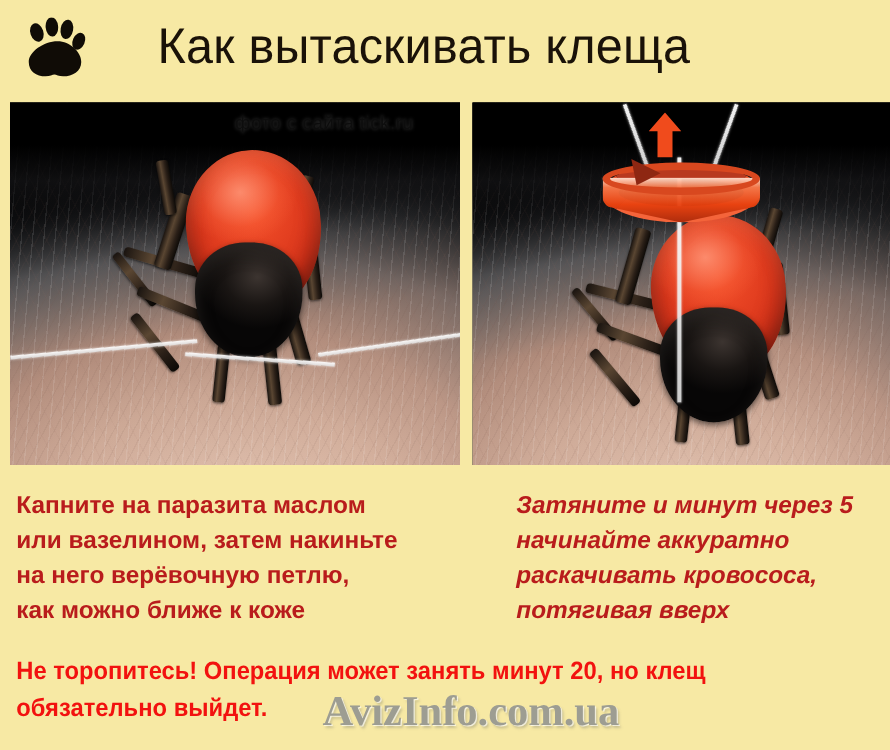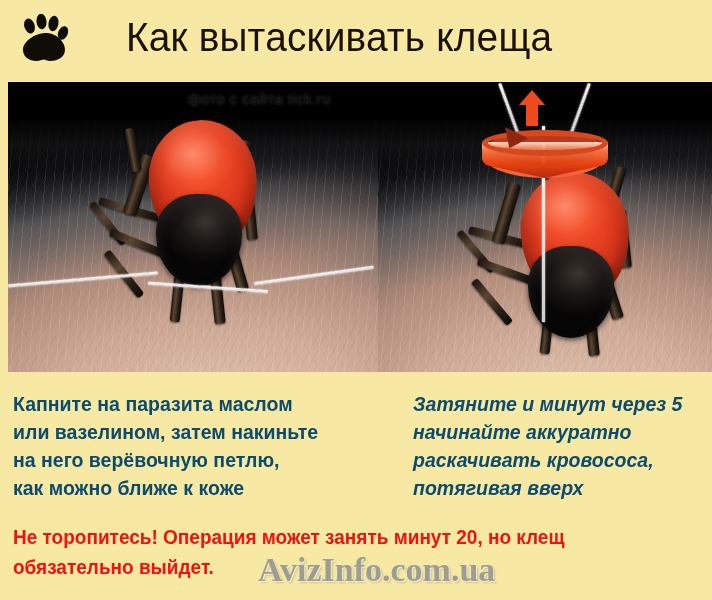--- a/index.html
+++ b/index.html
@@ -55,21 +55,20 @@
     top: 82px;
     width: 712px;
     height: 290px;
   }
   .photo {
     position: absolute;
     top: 0;
     height: 290px;
     overflow: hidden;
     background: #000;
-    padding-left: 40px;
   }
   .photo-left  { left: 8px;   width: 360px; }
   .photo-right { left: 378px; width: 334px; }
 
   .photo-inner {
     position: absolute;
     inset: 0;
     overflow: hidden;
   }
   
@@ -209,21 +208,21 @@
     top: 376px;
     width: 712px;
     height: 140px;
   }
   .caption {
     position: absolute;
     top: 14px;
     font-size: 19.5px;
     line-height: 28px;
     font-weight: bold;
-    color: #0c4a6e;
+    color: #b91c1c;
     font-family: "Liberation Sans", sans-serif;
     white-space: pre-line;
   }
   .caption-left  { left: 13px;  width: 372px; }
   .caption-right { left: 413px; width: 292px; font-style: italic; }
 
   
   .warning {
     position: absolute;
     left: 13px;

